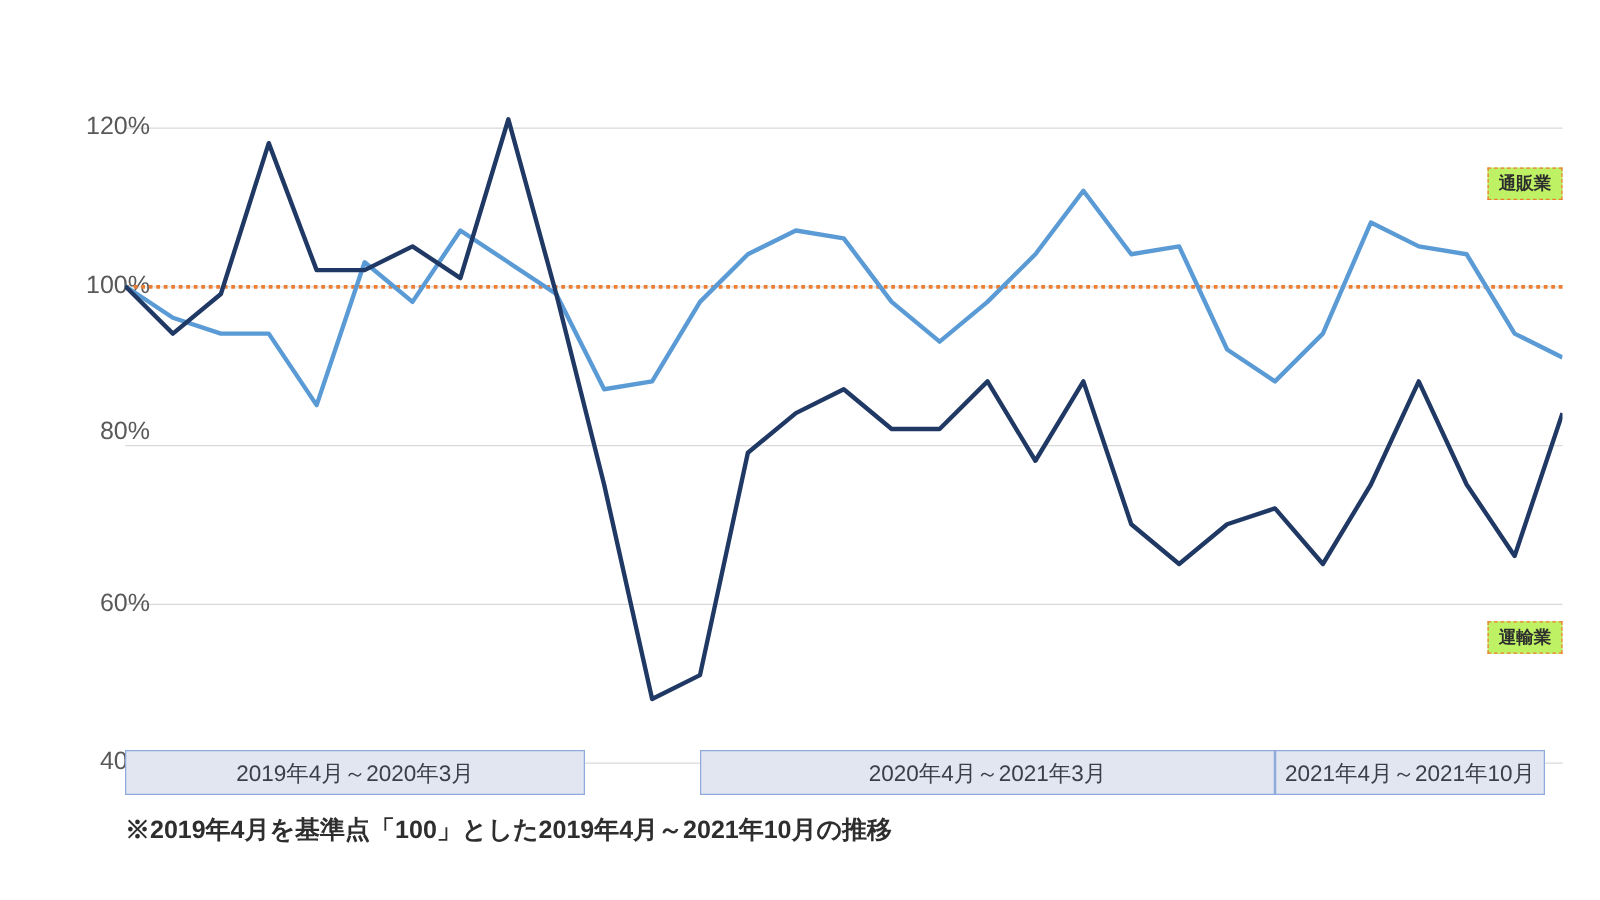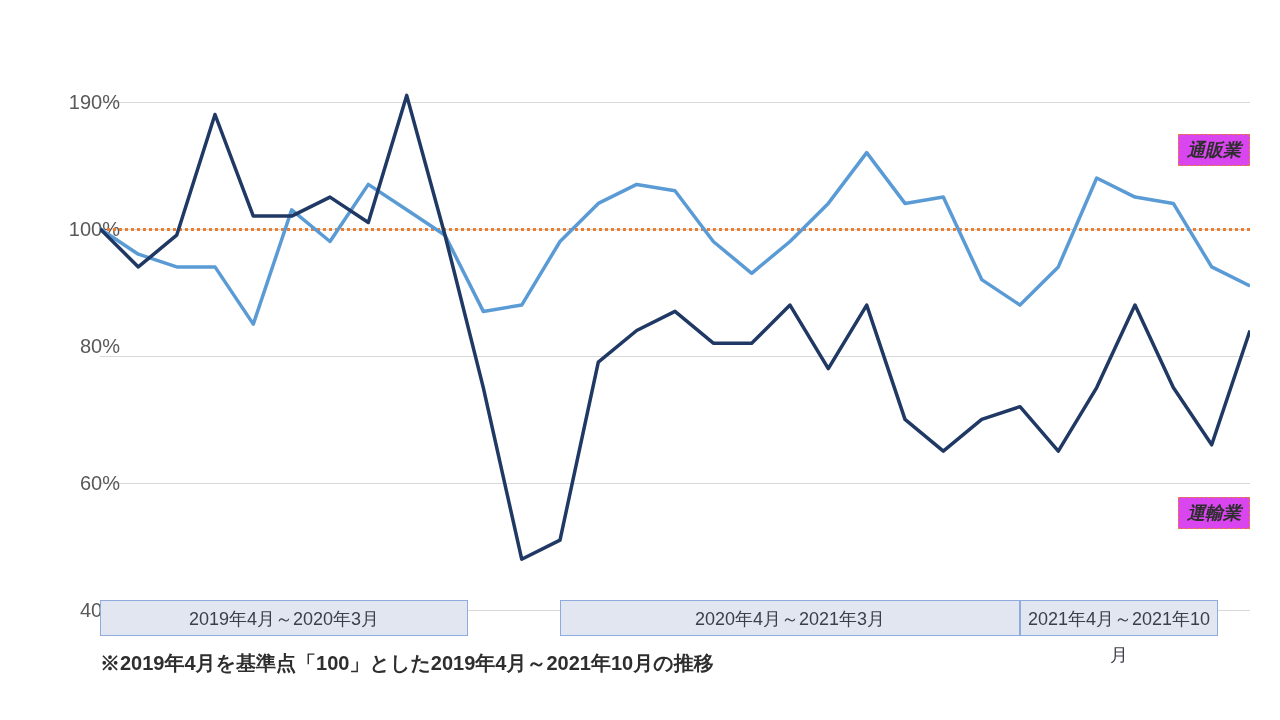--- a/index.html
+++ b/index.html
@@ -70,38 +70,37 @@
   .footnote {
     position: absolute;
     left: 100px;
     top: 650px;
     font-size: 20px;
     font-weight: 700;
     color: #2e2e2e;
   }
   .series-label {
     position: absolute;
-    font-size: 18px;
+    font-size: 14px;
     font-weight: 700;
     color: #2e2e2e;
     padding: 3px 8px;
     border: 1.5px dashed #ed7d31;
-    background: #d946ef;
-    font-style: italic;
+    background: #bef264;
   }
 </style>
 </head>
 <body>
 
 <div class="chart-wrap">
 
 
   <div id="y-axis">
       <div class="grid-line" style="top: 101.765px;"></div>
-      <div class="y-tick" style="top: 101.765px;">190%</div>
+      <div class="y-tick" style="top: 101.765px;">120%</div>
       <div class="grid-line" style="top: 228.824px;"></div>
       <div class="y-tick" style="top: 228.824px;">100%</div>
       <div class="grid-line" style="top: 355.882px;"></div>
       <div class="y-tick" style="top: 346px; text-align: right;">80%</div>
       <div class="grid-line" style="top: 482.941px;"></div>
       <div class="y-tick" style="top: 482.941px;">60%</div>
       <div class="grid-line" style="top: 610px;"></div>
       <div class="y-tick" style="top: 610px;">40%</div>
     </div>
 
@@ -109,20 +108,20 @@
 
   <svg class="plot" id="plot-svg" viewBox="0 0 1150 540" preserveAspectRatio="none">
       <path d="M0.0 158.8 L38.3 184.2 L76.7 196.9 L115.0 196.9 L153.3 254.1 L191.7 139.8 L230.0 171.5 L268.3 114.4 L306.7 139.8 L345.0 165.2 L383.3 241.4 L421.7 235.1 L460.0 171.5 L498.3 133.4 L536.7 114.4 L575.0 120.7 L613.3 171.5 L651.7 203.3 L690.0 171.5 L728.3 133.4 L766.7 82.6 L805.0 133.4 L843.3 127.1 L881.7 209.6 L920.0 235.1 L958.3 196.9 L996.7 108.0 L1035.0 127.1 L1073.3 133.4 L1111.7 196.9 L1150.0 216.0 " fill="none" stroke="#5b9bd5" stroke-width="3.5" stroke-linejoin="round"></path>
       <path d="M0.0 158.8 L38.3 196.9 L76.7 165.2 L115.0 44.5 L153.3 146.1 L191.7 146.1 L230.0 127.1 L268.3 152.5 L306.7 25.4 L345.0 165.2 L383.3 317.6 L421.7 489.2 L460.0 470.1 L498.3 292.2 L536.7 260.5 L575.0 241.4 L613.3 273.2 L651.7 273.2 L690.0 235.1 L728.3 298.6 L766.7 235.1 L805.0 349.4 L843.3 381.2 L881.7 349.4 L920.0 336.7 L958.3 381.2 L996.7 317.6 L1035.0 235.1 L1073.3 317.6 L1111.7 374.8 L1150.0 260.5 " fill="none" stroke="#1f3864" stroke-width="3.5" stroke-linejoin="round"></path>
       <line x1="1150" y1="216" x2="1150" y2="216" stroke="#5b9bd5" stroke-width="3.5"></line>
     </svg>
 
   <div id="period-bands">
       <div class="period-band" style="left: 100px; width: 368px;">2019年4月～2020年3月</div>
       <div class="period-band" style="left: 560px; width: 460px;">2020年4月～2021年3月</div>
-      <div class="period-band" style="left: 1020px; width: 198px;">2021年4月～2021年10月</div>
+      <div class="period-band" style="left: 1020px; width: 216px;">2021年4月～2021年10月</div>
     </div>
 
   <div class="series-label" id="lbl-mail" style="right: 30px; top: 133.529px;">通販業</div>
   <div class="series-label" id="lbl-trans" style="right: 30px; top: 497px;">運輸業</div>
 
   <div class="footnote">※2019年4月を基準点「100」とした2019年4月～2021年10月の推移</div>
 </div>
 
 </body></html>

